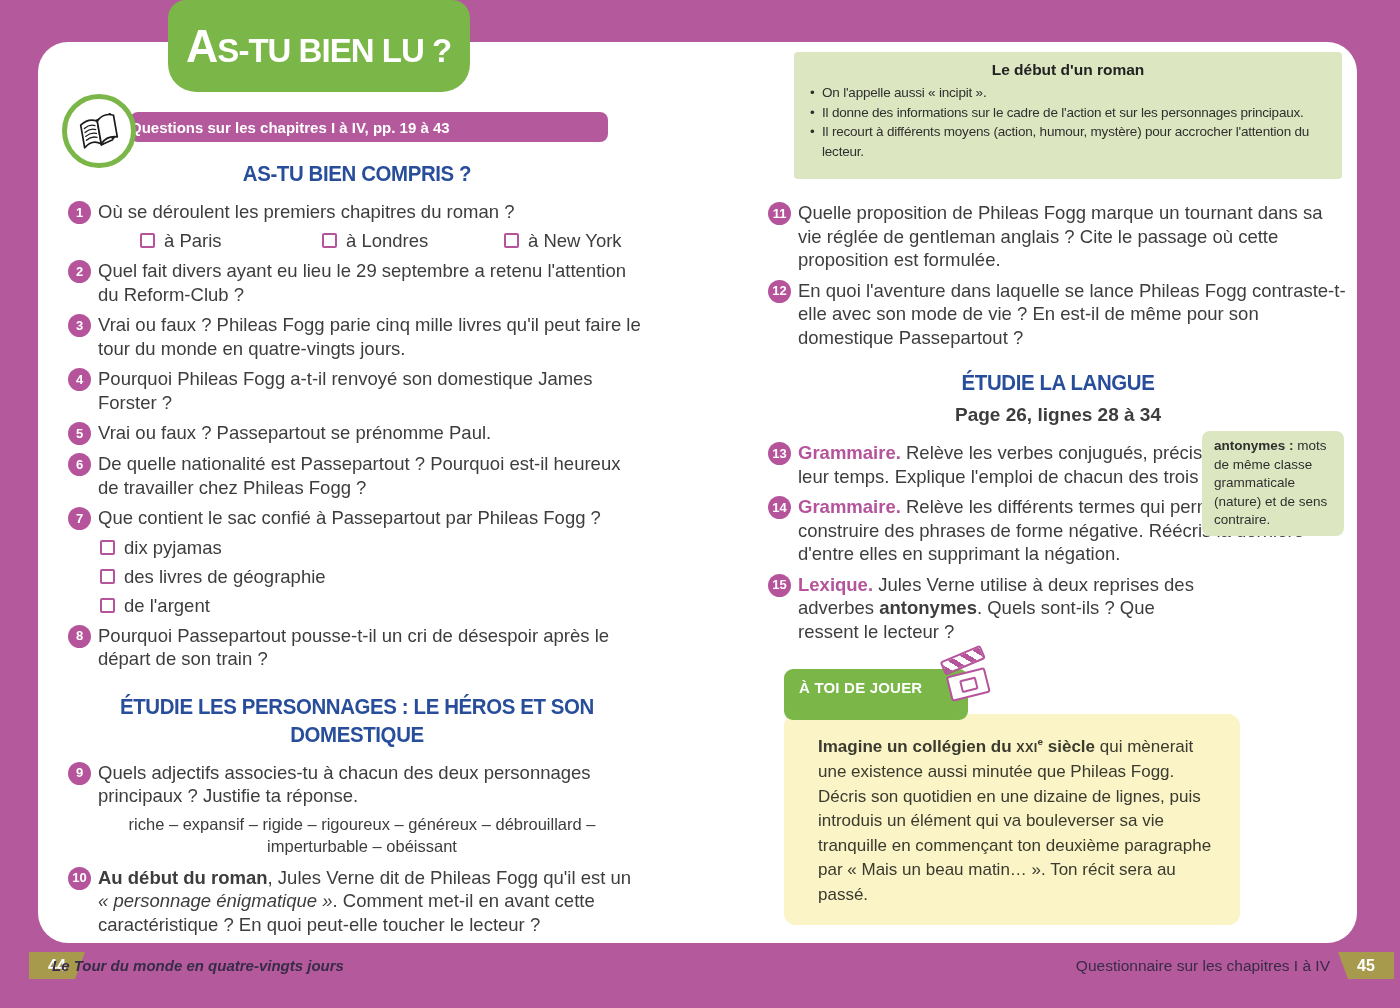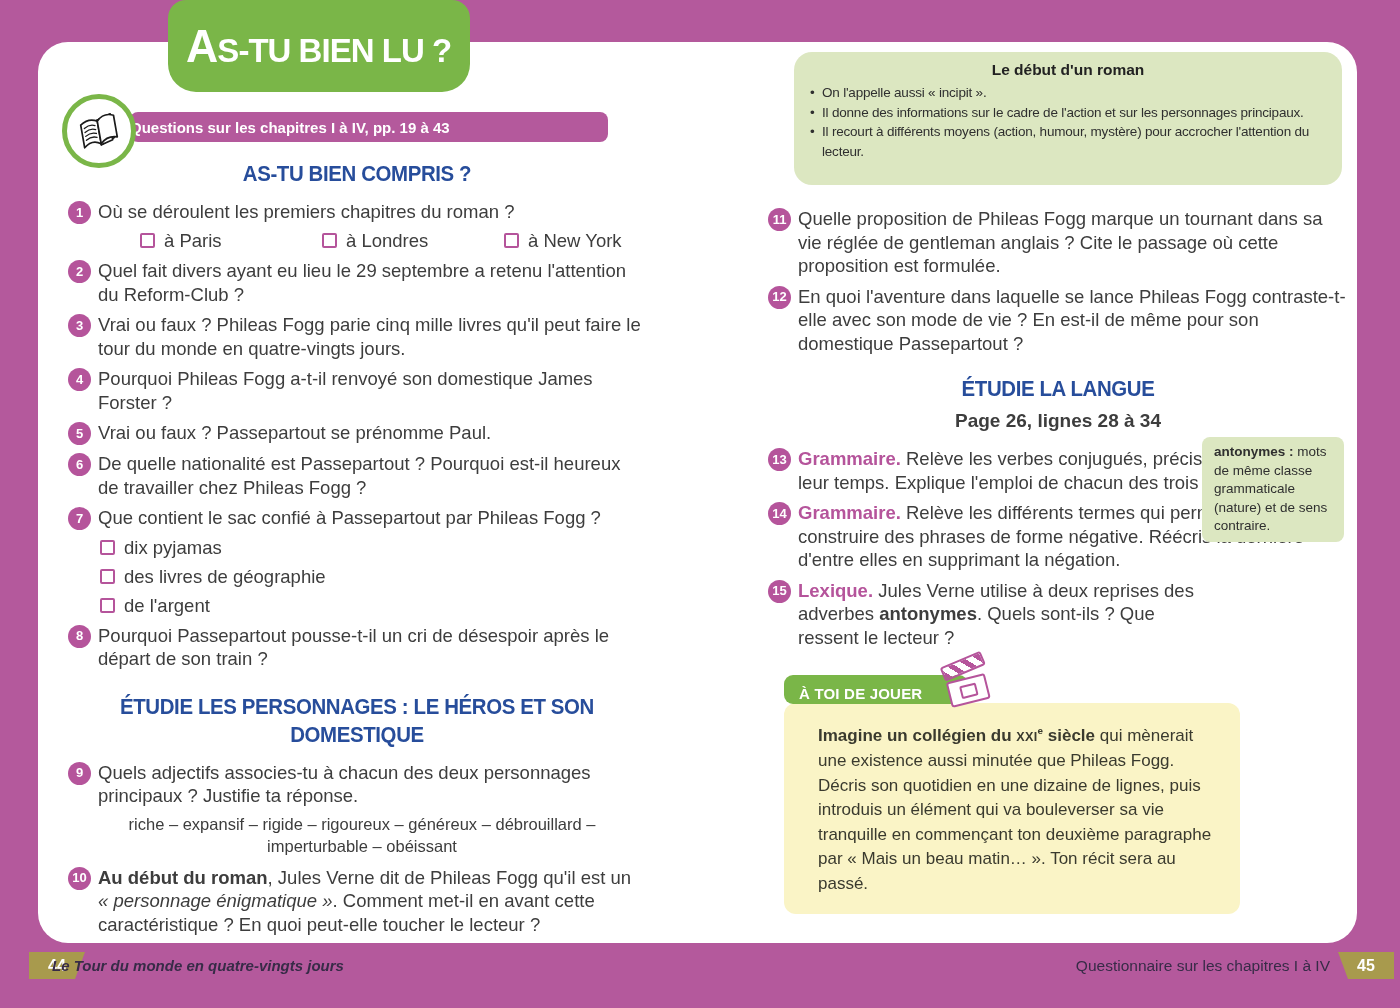--- a/index.html
+++ b/index.html
@@ -44,34 +44,34 @@
     vertical-align:-1px;background:#fff;}
   .q-sub{text-align:center;font-size:16.5px;line-height:22px;margin:5px 25px 2px 5px;color:#3d3d3d;}
 
   .seg-b{font-weight:bold;}
   .seg-i{font-style:italic;}
   .seg-label{font-weight:bold;color:#b5549b;}
   .seg-sc{font-weight:bold;text-transform:uppercase;font-size:0.74em;letter-spacing:0.3px;}
   .seg-sup{font-weight:bold;vertical-align:super;font-size:0.58em;}
 
   
-  .info-box{margin:0 6px 22px 26px;background:#dce7c1;border-radius:18px;padding:9px 16px 24px 16px;color:#2f2f2f;}
+  .info-box{margin:0 6px 22px 26px;background:#dce7c1;border-radius:4px;padding:9px 16px 18px 16px;color:#2f2f2f;}
   .info-title{text-align:center;font-weight:bold;font-size:15.5px;margin-bottom:4px;color:#222;}
   .info-bullets{margin:0;padding:0;list-style:none;font-size:13.5px;letter-spacing:-0.2px;line-height:19.5px;}
   .info-bullets li{padding-left:12px;position:relative;}
   .info-bullets li::before{content:"•";position:absolute;left:0;top:0;}
 
   .q15-wrap{position:relative;}
   .sidebar-box{position:absolute;right:4px;top:-10px;width:118px;background:#dce7c1;border-radius:8px;
     padding:6px 12px;font-size:13.5px;line-height:18.5px;color:#2f2f2f;}
 
   
   .activity{margin-top:26px;margin-left:16px;width:456px;}
   .activity-badge{position:relative;display:inline-block;background:#7ab648;color:#fff;font-weight:bold;font-size:15px;
-    letter-spacing:0.2px;border-radius:9px;padding:10px 46px 2px 15px;z-index:2;margin-bottom:-6px;}
+    letter-spacing:0.2px;border-radius:9px;padding:10px 46px 24px 15px;z-index:2;margin-bottom:-6px;}
   .clapper{position:absolute;right:-24px;top:-14px;width:46px;height:40px;transform:rotate(-14deg);}
   .clapper .bar{width:40px;height:11px;border:2px solid #b5549b;border-radius:3px;background:
     repeating-linear-gradient(55deg,#b5549b 0 5px,#ffffff 5px 11px);transform:rotate(-9deg);transform-origin:left bottom;}
   .clapper .bodyc{width:36px;height:22px;border:2px solid #b5549b;border-radius:3px;background:#fff;margin-top:1px;
     display:flex;align-items:center;justify-content:center;}
   .clapper .lens{width:13px;height:9px;border:2px solid #b5549b;border-radius:2px;}
   .activity-box{position:relative;background:#faf4c6;border-radius:12px;padding:16px 20px 18px 34px;
     font-size:17px;line-height:24.5px;color:#3a3a2e;z-index:1;}
 
   

